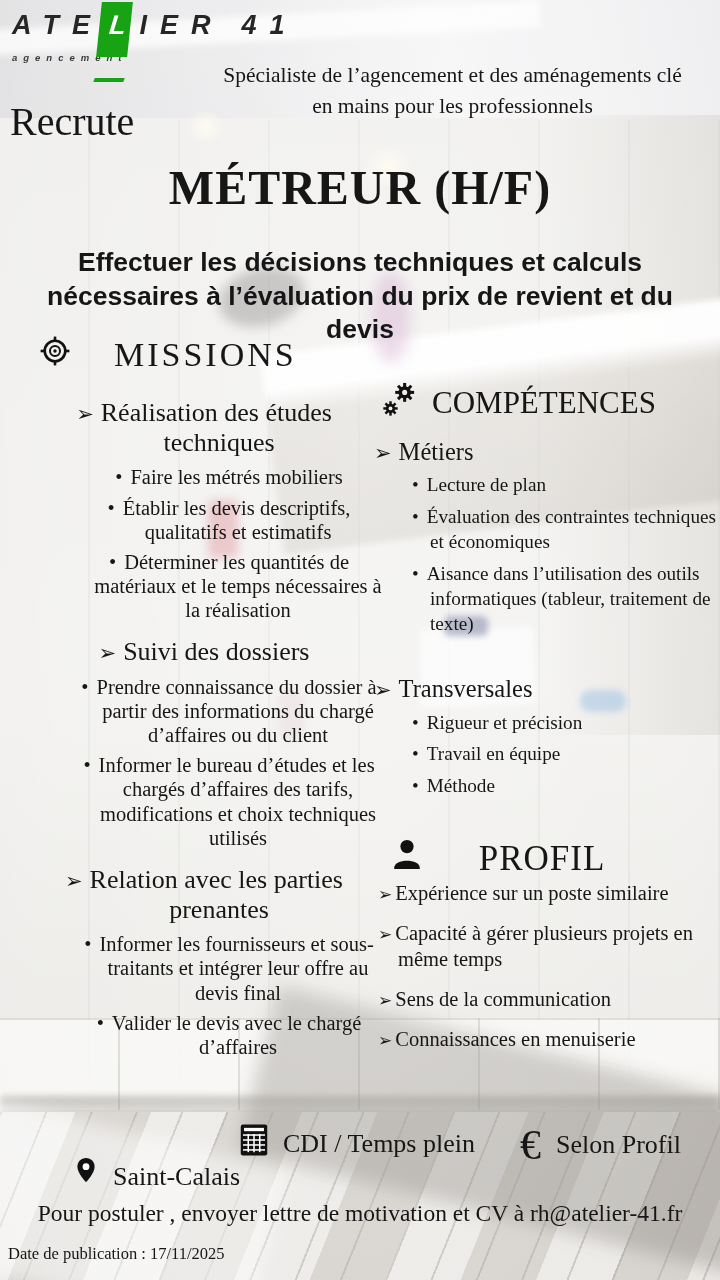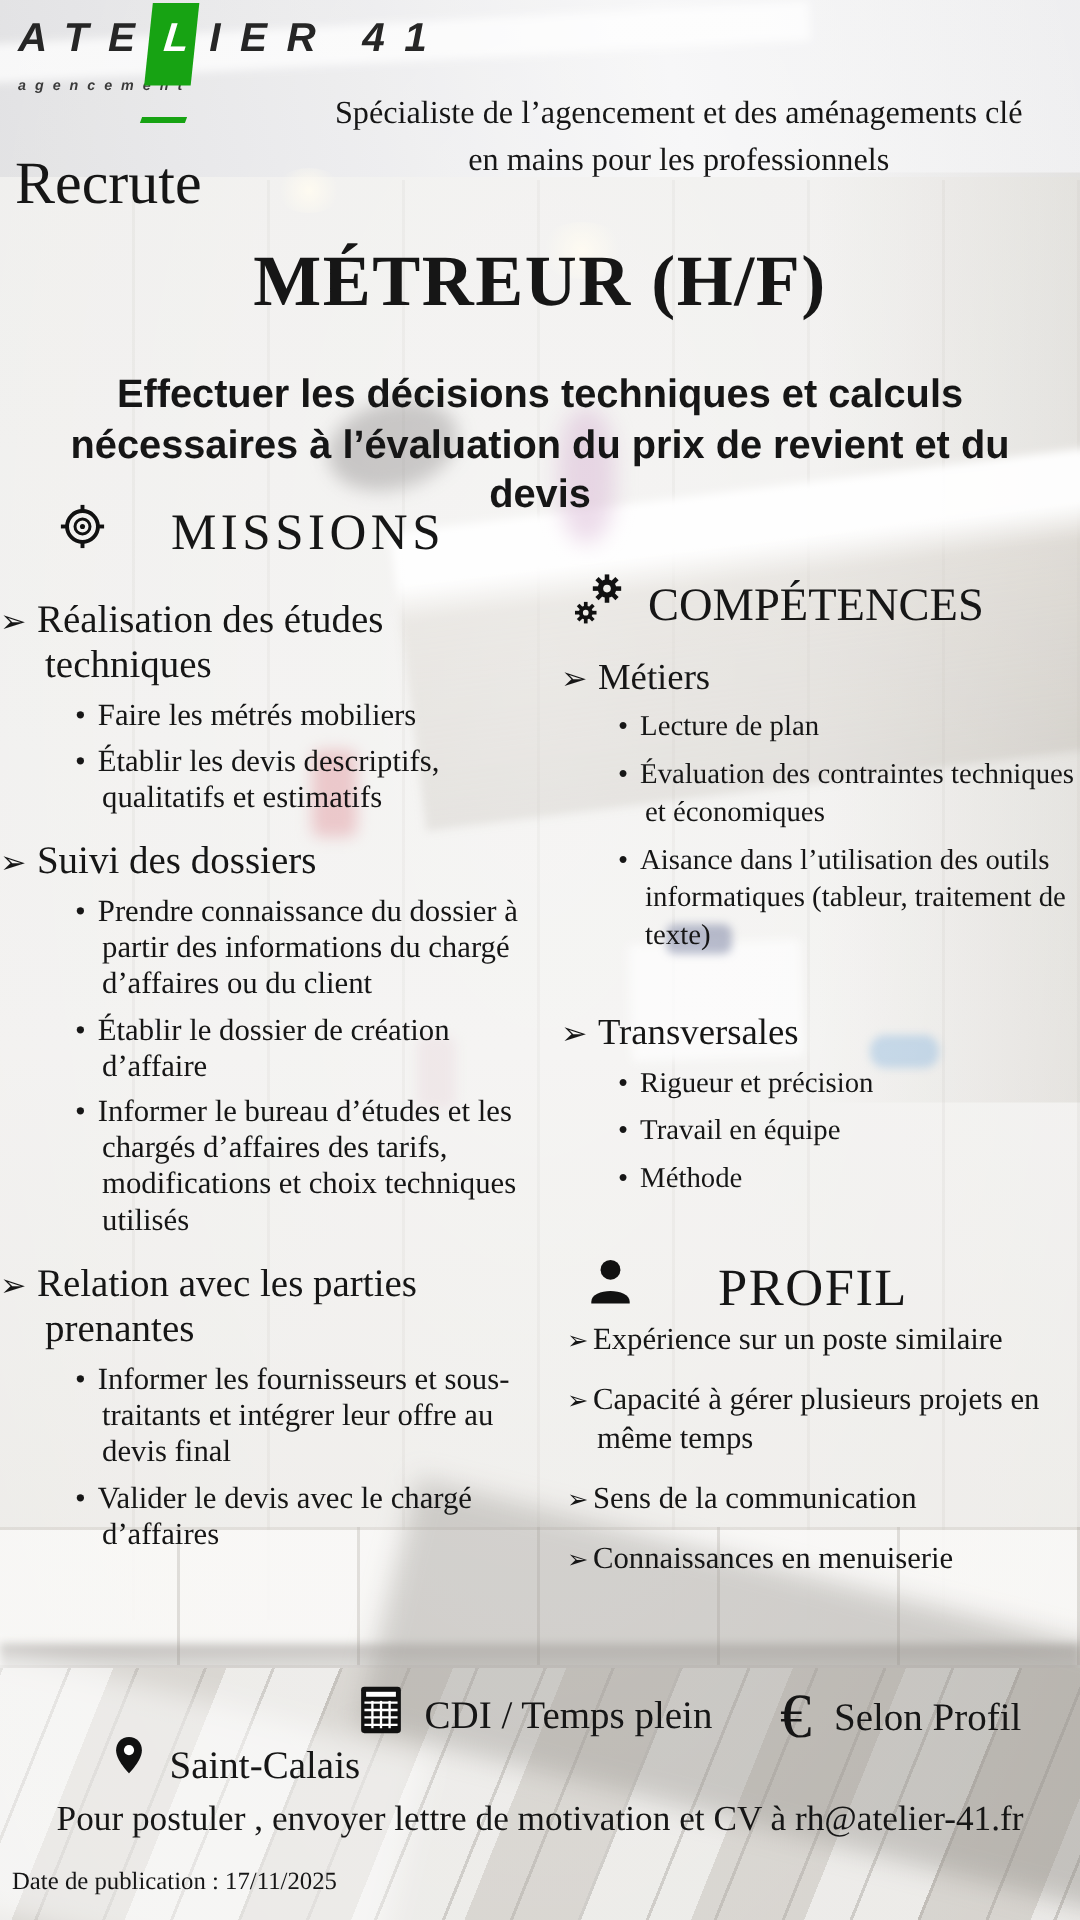--- a/index.html
+++ b/index.html
@@ -75,21 +75,21 @@
   .job-title{left:0;top:160px;width:720px;text-align:center;font-size:48px;font-weight:bold;letter-spacing:1px;}
   .summary{left:20px;top:246px;width:680px;text-align:center;
     font-family:Liberation Sans, sans-serif;font-weight:bold;font-size:26.5px;line-height:1.27;}
 
   .sec-header{display:flex;align-items:center;}
   .missions-header{left:40px;top:336px;gap:44px;font-size:34px;letter-spacing:3px;}
   .comp-header{left:382px;top:380px;gap:16px;font-size:31px;}
   .profil-header{left:392px;top:810px;width:300px;gap:0;font-size:35px;letter-spacing:1px;margin-top:28px;}
   .profil-header .ph-title{flex:1;text-align:center;padding-right:30px;}
 
-  .left-col{left:0;top:398px;width:360px;}
+  .left-col{left:24px;top:398px;width:360px;text-align:center;}
   .right-col{left:374px;top:438px;width:350px;}
   .group{margin-top:15px;}
   .group:first-child{margin-top:0;}
   .group-heading{font-size:26px;line-height:1.16;padding-left:30px;text-indent:-30px;}
   .group-heading::before{content:"➢";font-family:"DejaVu Sans",sans-serif;font-size:21px;padding-right:7px;}
   .group-items{margin-top:7px;padding-left:50px;}
   .bullet-item{font-size:20.5px;line-height:1.18;margin-bottom:6px;padding-left:18px;text-indent:-18px;}
   .bullet-item::before{content:"•";padding-right:8px;}
   .right-col .group-heading{font-size:24.5px;}
   .right-col .group-items{padding-left:38px;}
@@ -181,27 +181,27 @@
       </span>
       <span>MISSIONS</span>
     </div>
 
     <div class="abs left-col">
       <div class="group">
         <div class="group-heading">Réalisation des études techniques</div>
         <div class="group-items">
           <div class="bullet-item">Faire les métrés mobiliers</div>
           <div class="bullet-item">Établir les devis descriptifs, qualitatifs et estimatifs</div>
+          <div class="bullet-item">Déterminer les quantités de matériaux et le temps nécessaires à la réalisation</div>
         </div>
       </div>
       <div class="group">
         <div class="group-heading">Suivi des dossiers</div>
         <div class="group-items">
           <div class="bullet-item">Prendre connaissance du dossier à partir des informations du chargé d’affaires ou du client</div>
-          <div class="bullet-item">Établir le dossier de création d’affaire</div>
           <div class="bullet-item">Informer le bureau d’études et les chargés d’affaires des tarifs, modifications et choix techniques utilisés</div>
         </div>
       </div>
       <div class="group">
         <div class="group-heading">Relation avec les parties prenantes</div>
         <div class="group-items">
           <div class="bullet-item">Informer les fournisseurs et sous-traitants et intégrer leur offre au devis final</div>
           <div class="bullet-item">Valider le devis avec le chargé d’affaires</div>
         </div>
       </div>

